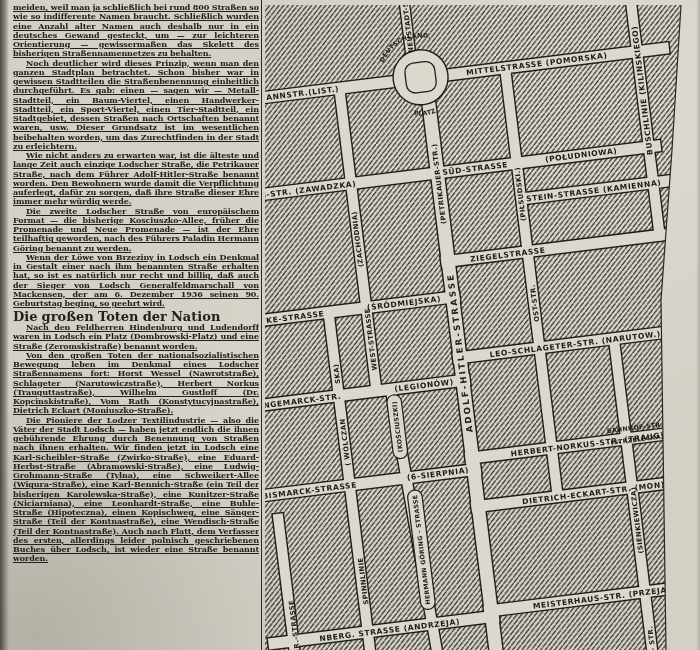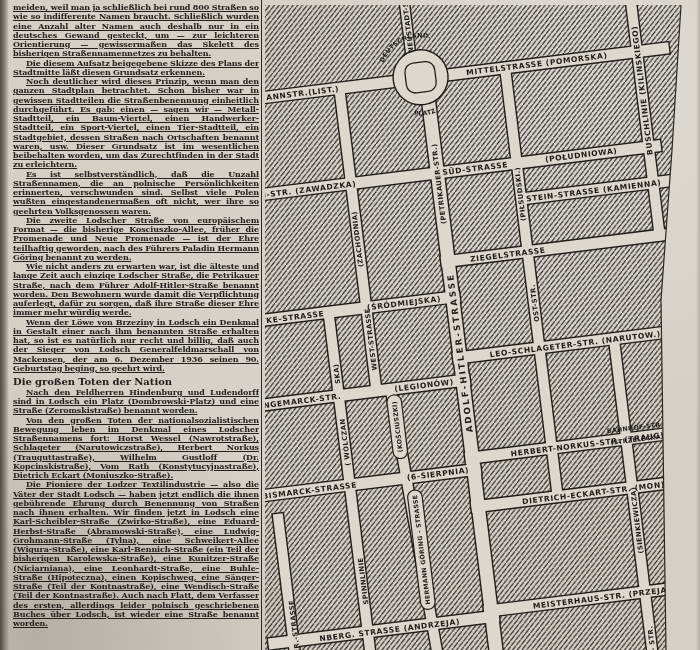--- a/index.html
+++ b/index.html
@@ -18,45 +18,43 @@
     background:linear-gradient(to left,#b4b0a5,rgba(180,176,165,0));}
   .col-rule{position:absolute;left:261px;top:0;width:1.4px;height:650px;background:#2c2a25;}
   .article{
     position:absolute;left:13px;top:3px;width:246px;height:646px;overflow:hidden;
     color:#23211d;font-size:8px;line-height:9.25px;font-weight:700;
     text-align:justify;letter-spacing:-0.1px;word-spacing:-0.4px;
     -webkit-hyphens:auto;hyphens:auto;
   }
   .article p{margin:0;text-indent:13px;text-decoration:underline;}
   .article p.cont{text-indent:0;}
-  .article h2{font-size:10px;margin:3.5px 0 2px 0;font-weight:700;letter-spacing:0;}
+  .article h2{font-size:13px;margin:3.5px 0 2px 0;font-weight:700;letter-spacing:0;}
   svg{position:absolute;left:0;top:0;}
   .lbl,.lbl-sm,.lbl-xs,.lbl-ah{font-family:"DejaVu Sans",sans-serif;font-weight:700;fill:#1c1b18;}
   .lbl{font-size:7.6px;letter-spacing:.6px;}
   .lbl-sm{font-size:6.8px;letter-spacing:.4px;}
   .lbl-xs{font-size:6.2px;letter-spacing:.3px;}
   .lbl-ah{font-size:8.6px;letter-spacing:2.2px;}
 </style>
 </head>
 <body>
 
 <div class="edge-left"></div>
 <div class="edge-right"></div>
 <div class="col-rule"></div>
 
 <div class="article">
   <p class="cont">meiden, weil man ja schließlich bei rund 800 Straßen so wie so indifferente Namen braucht. Schließlich wurden eine Anzahl alter Namen auch deshalb nur in ein deutsches Gewand gesteckt, um — zur leichteren Orientierung — gewissermaßen das Skelett des bisherigen Straßennamennetzes zu behalten.</p>
-  <p>Die diesem Aufsatz beigegebene Skizze des Plans der Stadtmitte läßt diesen Grundsatz erkennen.</p>
   <p>Noch deutlicher wird dieses Prinzip, wenn man den ganzen Stadtplan betrachtet. Schon bisher war in gewissen Stadtteilen die Straßenbenennung einheitlich durchgeführt. Es gab: einen — sagen wir — Metall-Stadtteil, ein Baum-Viertel, einen Handwerker-Stadtteil, ein Sport-Viertel, einen Tier-Stadtteil, ein Stadtgebiet, dessen Straßen nach Ortschaften benannt waren, usw. Dieser Grundsatz ist im wesentlichen beibehalten worden, um das Zurechtfinden in der Stadt zu erleichtern.</p>
-  <p>Es ist selbstverständlich, daß die Unzahl Straßennamen, die an polnische Persönlichkeiten erinnerten, verschwunden sind. Selbst viele Polen wußten eingestandenermaßen oft nicht, wer ihre so geehrten Volksgenossen waren.</p>
+  <p>Wie nicht anders zu erwarten war, ist die älteste und lange Zeit auch einzige Lodscher Straße, die Petrikauer Straße, nach dem Führer Adolf-Hitler-Straße benannt worden. Den Bewohnern wurde damit die Verpflichtung auferlegt, dafür zu sorgen, daß ihre Straße dieser Ehre immer mehr würdig werde.</p>
   <p>Die zweite Lodscher Straße von europäischem Format — die bisherige Kosciuszko-Allee, früher die Promenade und Neue Promenade — ist der Ehre teilhaftig geworden, nach des Führers Paladin Hermann Göring benannt zu werden.</p>
-  <p>Wie nicht anders zu erwarten war, ist die älteste und lange Zeit auch einzige Lodscher Straße, die Petrikauer Straße, nach dem Führer Adolf-Hitler-Straße benannt worden. Den Bewohnern wurde damit die Verpflichtung auferlegt, dafür zu sorgen, daß ihre Straße dieser Ehre immer mehr würdig werde.</p>
   <p>Wenn der Löwe von Brzeziny in Lodsch ein Denkmal in Gestalt einer nach ihm benannten Straße erhalten hat, so ist es natürlich nur recht und billig, daß auch der Sieger von Lodsch Generalfeldmarschall von Mackensen, der am 6. Dezember 1936 seinen 90. Geburtstag beging, so geehrt wird.</p>
   <h2>Die großen Toten der Nation</h2>
-  <p>Nach den Feldherren Hindenburg und Ludendorff sind in Lodsch ein Platz (Dombrowski-Platz) und eine Straße (Zeromskistraße) benannt worden.</p>
+  <p>Nach den Feldherren Hindenburg und Ludendorff waren in Lodsch ein Platz (Dombrowski-Platz) und eine Straße (Zeromskistraße) benannt worden.</p>
   <p>Von den großen Toten der nationalsozialistischen Bewegung leben im Denkmal eines Lodscher Straßennamens fort: Horst Wessel (Nawrotstraße), Schlageter (Narutowiczstraße), Herbert Norkus (Trauguttastraße), Wilhelm Gustloff (Dr. Kopcinskistraße), Vom Rath (Konstytucyjnastraße), Dietrich Eckart (Moniuszko-Straße).</p>
   <p>Die Pioniere der Lodzer Textilindustrie — also die Väter der Stadt Lodsch — haben jetzt endlich die ihnen gebührende Ehrung durch Benennung von Straßen nach ihnen erhalten. Wir finden jetzt in Lodsch eine Karl-Scheibler-Straße (Zwirko-Straße), eine Eduard-Herbst-Straße (Abramowski-Straße), eine Ludwig-Grohmann-Straße (Tylna), eine Schweikert-Allee (Wigura-Straße), eine Karl-Bennich-Straße (ein Teil der bisherigen Karolewska-Straße), eine Kunitzer-Straße (Niciarniana), eine Leonhardt-Straße, eine Buhle-Straße (Hipoteczna), einen Kopischweg, eine Sänger-Straße (Teil der Kontnastraße), eine Wendisch-Straße (Teil der Kontnastraße). Auch nach Flatt, dem Verfasser des ersten, allerdings leider polnisch geschriebenen Buches über Lodsch, ist wieder eine Straße benannt worden.</p>
 
 </div>
 
 <svg width="700" height="650" viewBox="0 0 700 650">
   <defs>
     <pattern id="hatch" width="5.2" height="5.2" patternUnits="userSpaceOnUse">
       <path d="M -1,6.2 L 6.2,-1" stroke="#2b2a26" stroke-width="1.15" fill="none"></path>
     </pattern>

